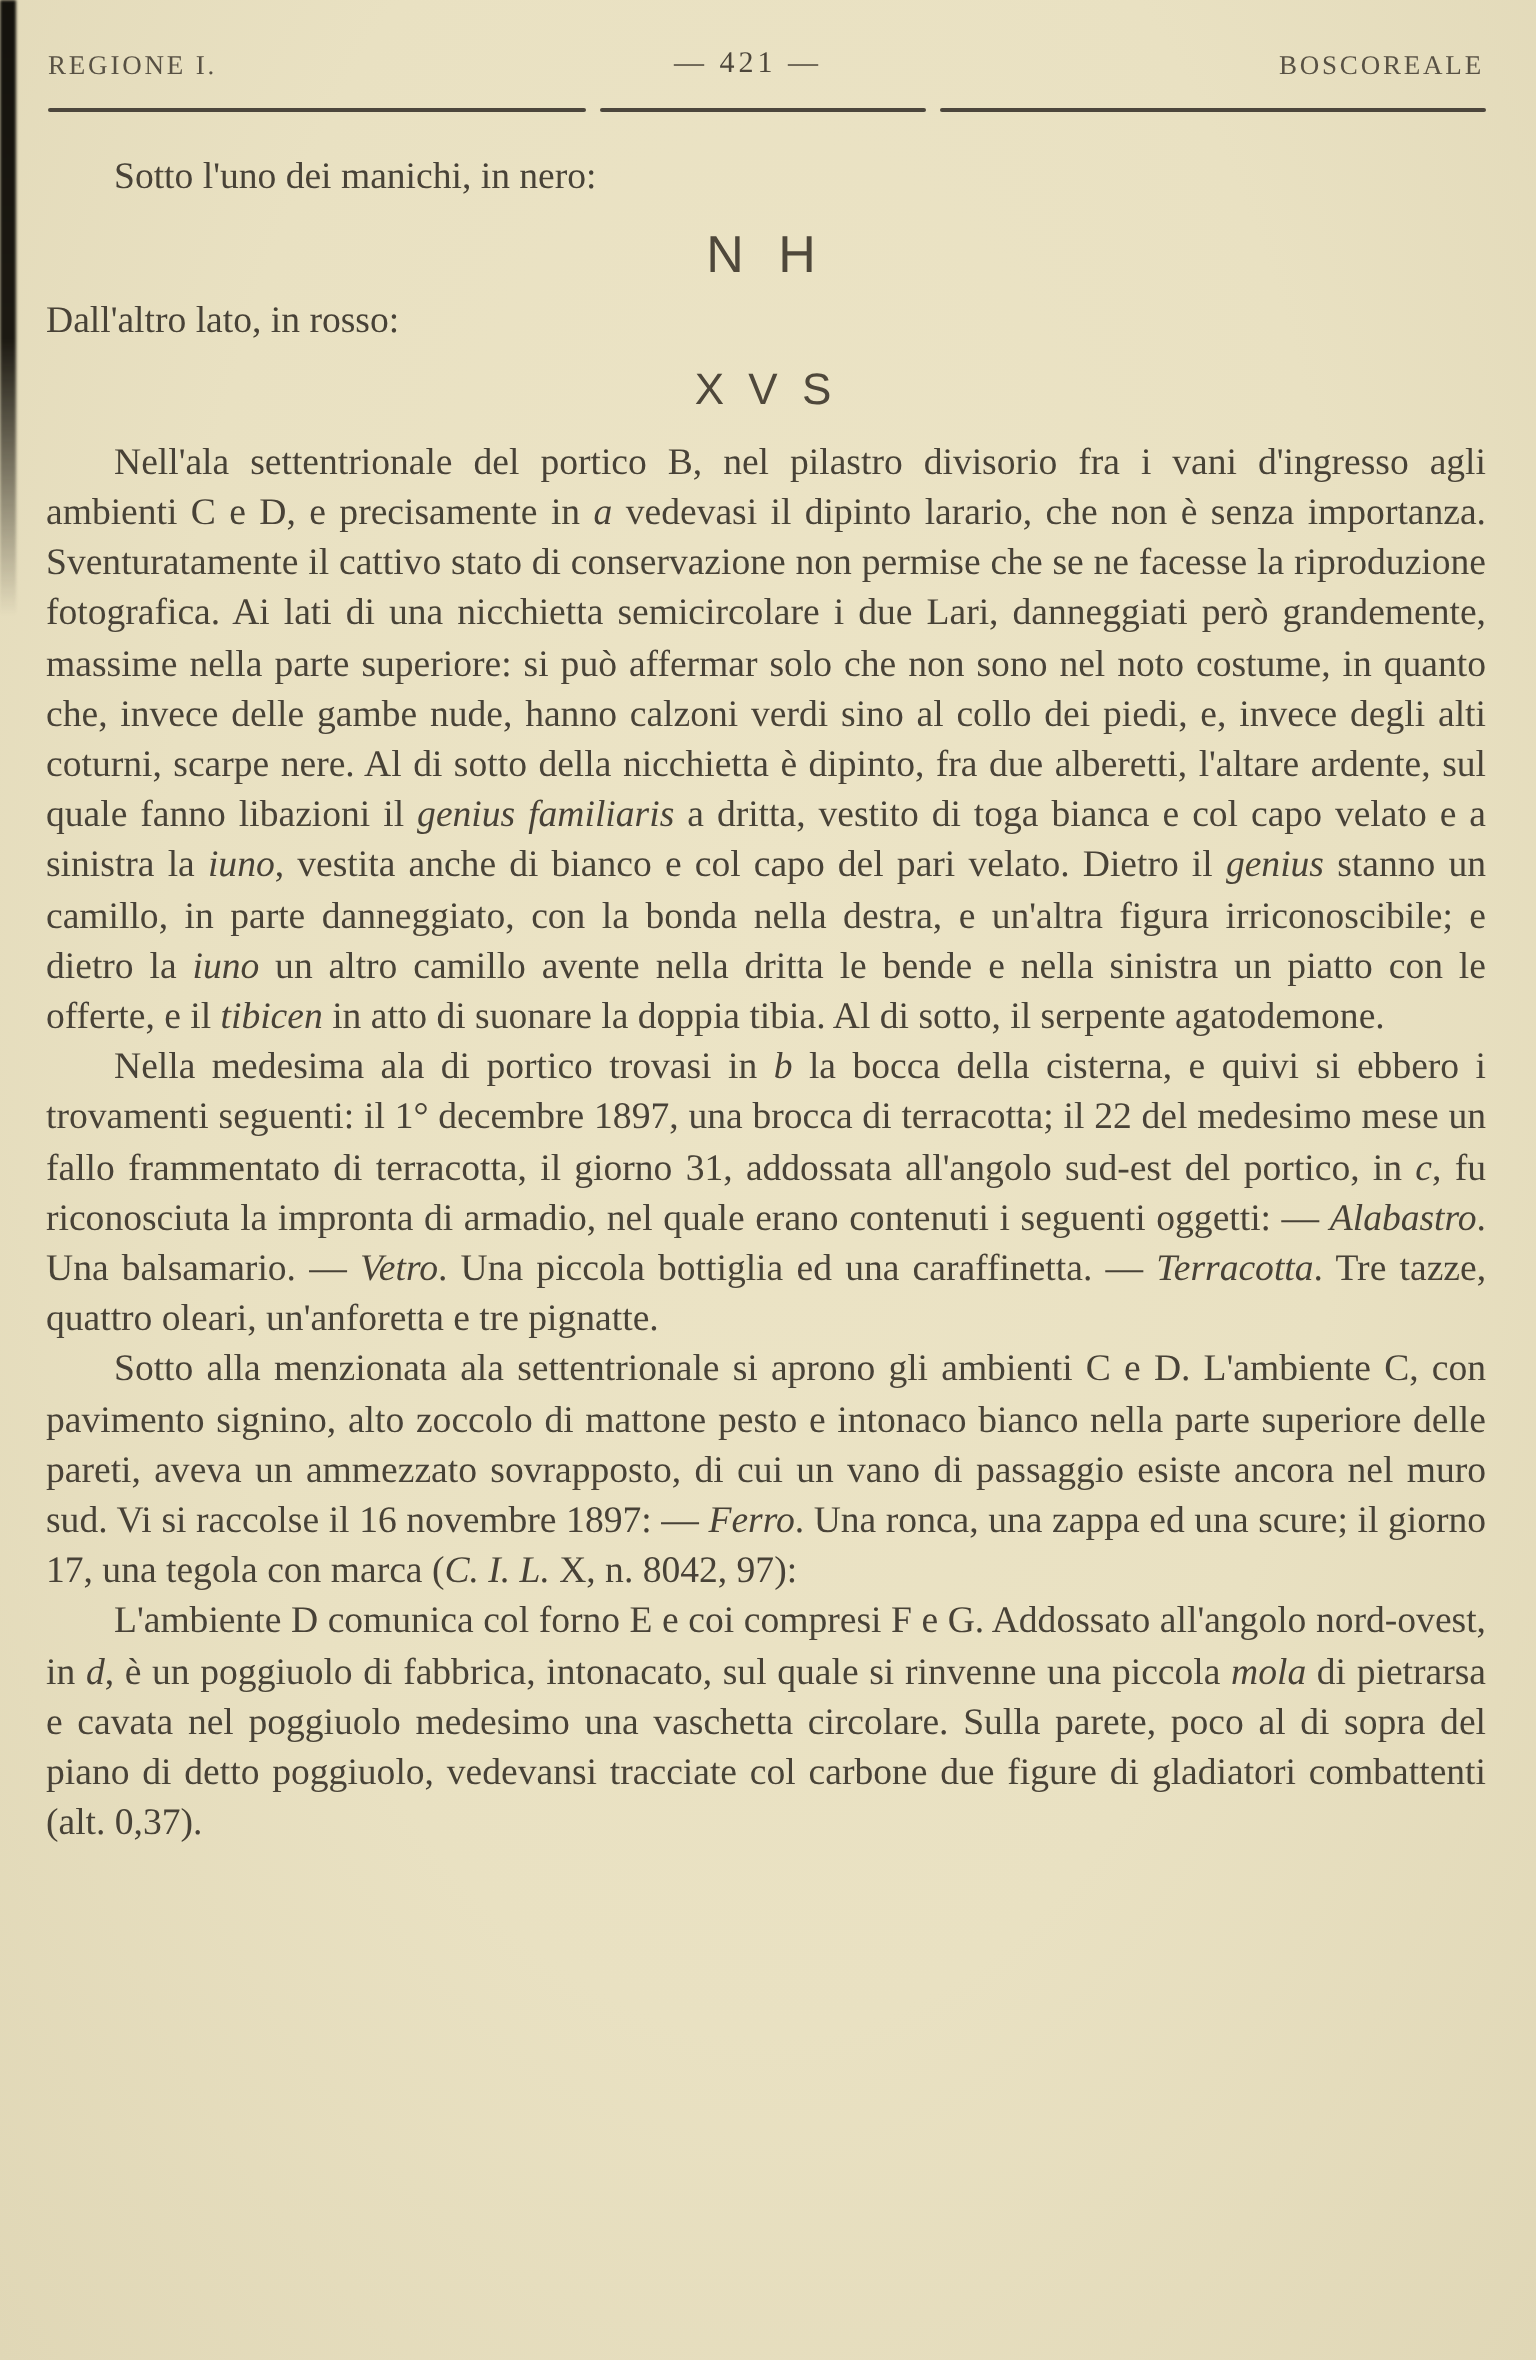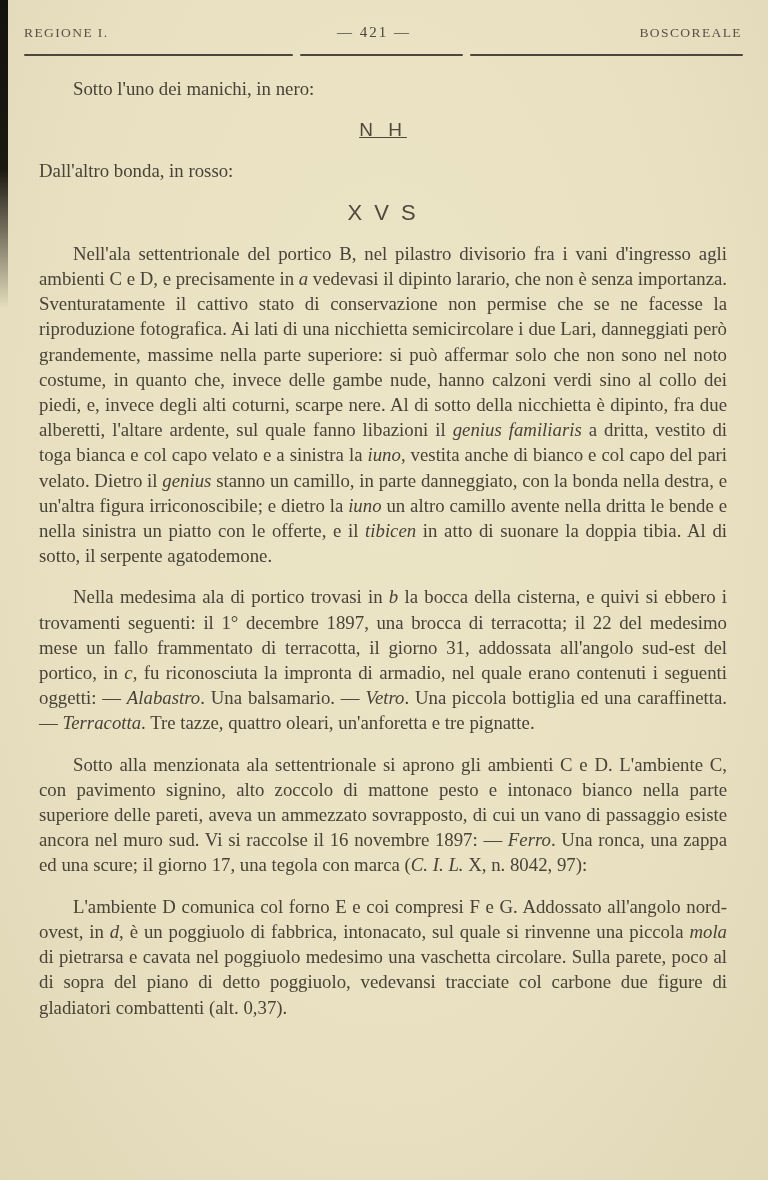--- a/index.html
+++ b/index.html
@@ -27,29 +27,29 @@
   .rule .seg{height:2px;background:#4c463c;border-radius:1px;}
   .rule .seg1{flex:268;}
   .rule .seg2{flex:163;}
   .rule .seg3{flex:272;}
   .body{
     margin:20px 25px 0 23px;
     font-size:18.8px;line-height:25.2px;
     text-align:justify;
     color:#484237;
   }
-  .para{margin:16px;}
+  .para{margin:0;}
   .para.indent{text-indent:34px;}
   .it{font-style:italic;}
   .ins{
     text-align:center;text-indent:0;
     font-family:"Liberation Sans","DejaVu Sans",sans-serif;
     color:#4f483b;
   }
-  .ins-nh{font-size:19px;letter-spacing:5px;margin:0 0 8px;text-decoration:underline;}
+  .ins-nh{font-size:26px;letter-spacing:5px;margin:14px 0 8px;}
   .ins-xvs{font-size:22px;letter-spacing:3px;margin:8px 0 12px;}
   .ins-sillius{font-size:19px;letter-spacing:2.5px;margin:10px 0 12px;}
   .ins-lrp{font-size:19px;letter-spacing:3px;margin:12px 0 14px;}
 </style>
 </head>
 <body>
 
 <div class="page">
   <div class="scan-edge"></div>
 
@@ -61,20 +61,20 @@
 
   <div class="rule">
     <div class="seg seg1"></div>
     <div class="seg seg2"></div>
     <div class="seg seg3"></div>
   </div>
 
   <div class="body">
       <p class="para indent"><span>Sotto l'uno dei manichi, in nero:</span></p>
       <div class="ins ins-nh">N H</div>
-      <p class="para"><span>Dall'altro bonda, in rosso:</span></p>
+      <p class="para"><span>Dall'altro lato, in rosso:</span></p>
       <div class="ins ins-xvs">X V S</div>
       <p class="para indent"><span>Nell'ala settentrionale del portico B, nel pilastro divisorio fra i vani d'ingresso agli ambienti C e D, e precisamente in </span><span class="it">a</span><span> vedevasi il dipinto larario, che non è senza importanza. Sventuratamente il cattivo stato di conservazione non permise che se ne facesse la riproduzione fotografica. Ai lati di una nicchietta semicircolare i due Lari, danneggiati però grandemente, massime nella parte superiore: si può affermar solo che non sono nel noto costume, in quanto che, invece delle gambe nude, hanno calzoni verdi sino al collo dei piedi, e, invece degli alti coturni, scarpe nere. Al di sotto della nicchietta è dipinto, fra due alberetti, l'altare ardente, sul quale fanno libazioni il </span><span class="it">genius familiaris</span><span> a dritta, vestito di toga bianca e col capo velato e a sinistra la </span><span class="it">iuno</span><span>, vestita anche di bianco e col capo del pari velato. Dietro il </span><span class="it">genius</span><span> stanno un camillo, in parte danneggiato, con la bonda nella destra, e un'altra figura irriconoscibile; e dietro la </span><span class="it">iuno</span><span> un altro camillo avente nella dritta le bende e nella sinistra un piatto con le offerte, e il </span><span class="it">tibicen</span><span> in atto di suonare la doppia tibia. Al di sotto, il serpente agatodemone.</span></p>
       <p class="para indent"><span>Nella medesima ala di portico trovasi in </span><span class="it">b</span><span> la bocca della cisterna, e quivi si ebbero i trovamenti seguenti: il 1° decembre 1897, una brocca di terracotta; il 22 del medesimo mese un fallo frammentato di terracotta, il giorno 31, addossata all'angolo sud-est del portico, in </span><span class="it">c</span><span>, fu riconosciuta la impronta di armadio, nel quale erano contenuti i seguenti oggetti: — </span><span class="it">Alabastro</span><span>. Una balsamario. — </span><span class="it">Vetro</span><span>. Una piccola bottiglia ed una caraffinetta. — </span><span class="it">Terracotta</span><span>. Tre tazze, quattro oleari, un'anforetta e tre pignatte.</span></p>
       <p class="para indent"><span>Sotto alla menzionata ala settentrionale si aprono gli ambienti C e D. L'ambiente C, con pavimento signino, alto zoccolo di mattone pesto e intonaco bianco nella parte superiore delle pareti, aveva un ammezzato sovrapposto, di cui un vano di passaggio esiste ancora nel muro sud. Vi si raccolse il 16 novembre 1897: — </span><span class="it">Ferro</span><span>. Una ronca, una zappa ed una scure; il giorno 17, una tegola con marca (</span><span class="it">C. I. L.</span><span> X, n. 8042, 97):</span></p>
       <p class="para indent"><span>L'ambiente D comunica col forno E e coi compresi F e G. Addossato all'angolo nord-ovest, in </span><span class="it">d</span><span>, è un poggiuolo di fabbrica, intonacato, sul quale si rinvenne una piccola </span><span class="it">mola</span><span> di pietrarsa e cavata nel poggiuolo medesimo una vaschetta circolare. Sulla parete, poco al di sopra del piano di detto poggiuolo, vedevansi tracciate col carbone due figure di gladiatori combattenti (alt. 0,37).</span></p>
     </div>
 </div>
 
 </body></html>

